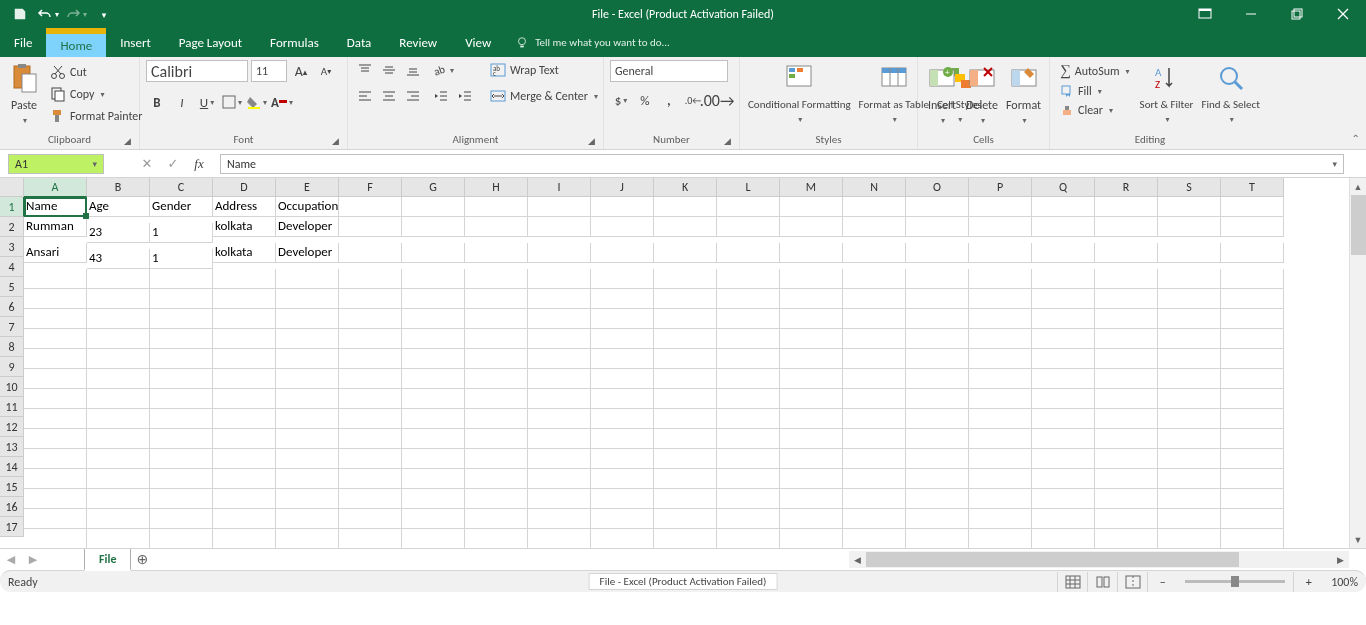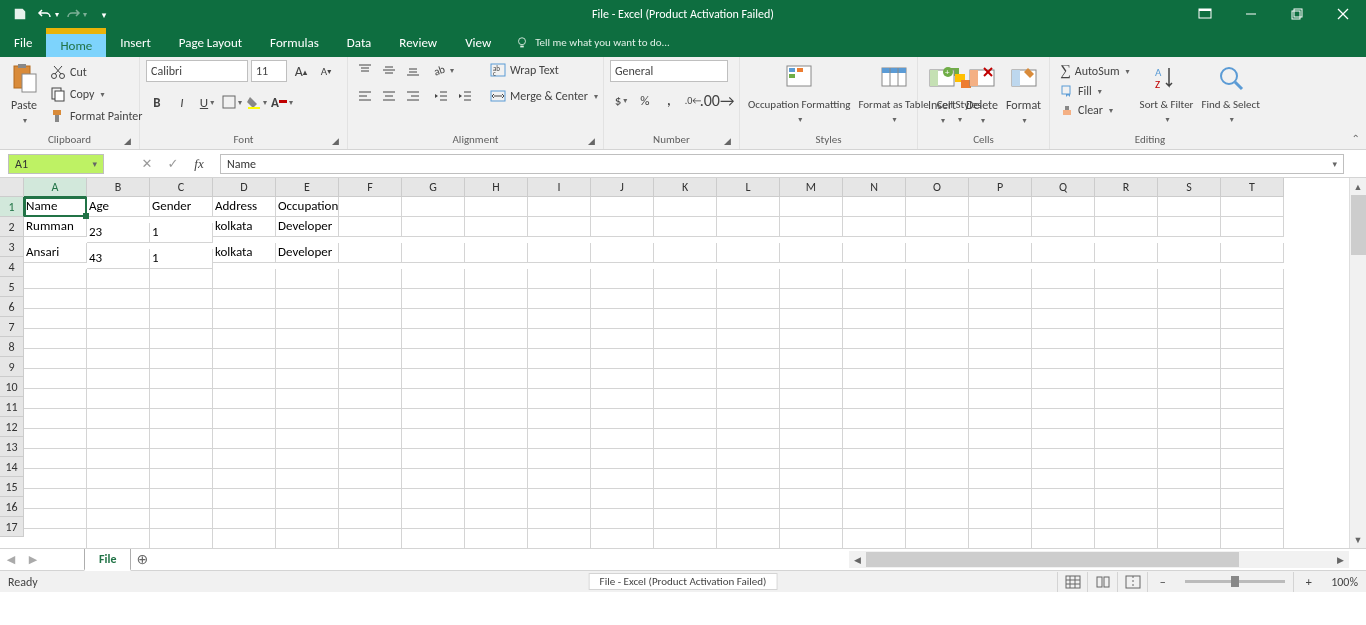--- a/index.html
+++ b/index.html
@@ -27,21 +27,21 @@
 
 .ribbon { background: #f1f1f1; border-bottom: 1px solid #d4d4d4; height: 93px; display: flex; position: relative; }
 .group { border-right: 1px solid #e2e2e2; padding: 3px 6px 0; display: flex; flex-direction: column; }
 .group-body { flex: 1; display: flex; align-items: flex-start; gap: 4px; }
 .group-label { text-align: center; font-size: 11px; color: #5f5f5f; padding: 2px 0 3px; position: relative; }
 .dlg { position: absolute; right: 2px; bottom: 3px; font-size: 9px; color: #666; }
 .rbtn { display: flex; align-items: center; font-size: 12px; color: #444; padding: 2px 4px; gap: 4px; white-space: nowrap; }
 .rbtn.v { flex-direction: column; text-align: center; line-height: 1.2; padding: 2px 2px; }
 .icon-lg { width: 32px; height: 32px; }
 .drop { font-size: 8px; color: #666; margin-left: 2px; }
-.fontname { border: 1px solid #bfbfbf; background: #fff; height: 22px; font-size: 12px; width: 102px; padding: 1px 4px; color: #444;}
+.fontname { border: 1px solid #bfbfbf; background: #fff; height: 22px; font-size: 16px; width: 102px; padding: 1px 4px; color: #444;}
 .fontsize { border: 1px solid #bfbfbf; background: #fff; height: 22px; font-size: 12px; width: 36px; padding: 1px 4px; color: #444;}
 .numfmt { border: 1px solid #bfbfbf; background: #fff; height: 22px; font-size: 12px; width: 118px; padding: 1px 4px; color:#444;}
 .row-icons { display: flex; gap: 3px; margin-top: 4px; }
 .mini { width: 22px; height: 20px; display:flex; align-items:center; justify-content:center; font-size:13px; color:#444;}
 .collapse { position: absolute; right: 6px; bottom: 4px; font-size: 10px; color: #666; }
 
 
 .boxbar { height: 28px; border-bottom: 1px solid #d4d4d4; display: flex; align-items: center; background: #fff; }
 .namebox { width: 96px; height: 20px; border: 1px solid #bfbfbf; background: #bef264; margin: 0 4px 0 8px; display:flex; align-items:center; padding: 0 6px; font-size: 12px; color:#333; }
 .namebox .d { margin-left: auto; font-size: 9px; color:#666; }
@@ -74,21 +74,21 @@
 .sheetbar { height: 22px; background:#fff; border-top:1px solid #d4d4d4; display:flex; align-items:center; position: relative;}
 .sheet-nav { width: 22px; height:22px; display:flex; align-items:center; justify-content:center; color:#aaa; font-size:11px;}
 .sheet-tab { height:22px; padding: 0 14px; border:1px solid #aeaeae; border-top:none; background:#fff; font-size:12px; display:flex; align-items:center; font-weight:600; color:#217346; border-bottom: 2px solid #fff; margin-bottom:-1px;}
 .sheet-add { width:22px; text-align:center; color:#666; font-size:14px;}
 .hscroll { position:absolute; right: 17px; height: 17px; bottom: 2px; width: 500px; background:#f1f1f1; display:flex;}
 .hscroll-btn { width:17px; text-align:center; font-size:9px; color:#666; line-height:17px;}
 .hscroll-track { flex:1; position:relative;}
 .hscroll-thumb { position:absolute; left:0; width:80%; top:1px; height:15px; background:#cdcdcd;}
 
 
-.statusbar { height: 22px; background:#f1f1f1; border-top:1px solid #d4d4d4; display:flex; align-items:center; font-size:12px; color:#444; padding: 0 8px;}
+.statusbar { height: 22px; background:#f1f1f1; border-top:1px solid #d4d4d4; display:flex; align-items:center; font-size:12px; color:#444; padding: 0 8px; border-radius: 11px;}
 .status-center { position:absolute; left:50%; transform:translateX(-50%); background:#fff; border:1px solid #d4d4d4; padding: 1px 10px; font-size:11px;}
 .status-right { margin-left:auto; display:flex; align-items:center; gap: 0;}
 .view-btn { width:30px; height:20px; display:flex; align-items:center; justify-content:center; border-left:1px solid #d4d4d4;}
 .zoom-slider { width: 100px; height:3px; background:#bbb; margin: 0 8px; position:relative;}
 .zoom-slider::after { content:''; position:absolute; left:50%; top:-4px; width:8px; height:11px; background:#888; transform:translateX(-50%);}
 svg { display:block; }
 </style>
 </head>
 <body>
 
@@ -369,21 +369,21 @@
 
   <div class="group" style="width:178px">
     <div class="group-body">
       <div class="rbtn v">
           <svg class="icon-lg" viewBox="0 0 32 32">
             <rect x="4" y="4" width="24" height="20" fill="#fff" stroke="#888"></rect>
             <rect x="6" y="6" width="6" height="4" fill="#5b9bd5"></rect>
             <rect x="14" y="6" width="6" height="4" fill="#ed7d31"></rect>
             <rect x="6" y="12" width="6" height="4" fill="#70ad47"></rect>
           </svg>
-          <span style="font-size:11px"><span>Occupation Formatting</span></span>
+          <span style="font-size:11px"><span>Conditional Formatting</span></span>
           <span class="drop">▾</span>
         </div>
       <div class="rbtn v">
           <svg class="icon-lg" viewBox="0 0 32 32">
             <rect x="4" y="6" width="24" height="18" fill="#fff" stroke="#888"></rect>
             <rect x="4" y="6" width="24" height="5" fill="#5b9bd5"></rect>
             <line x1="12" y1="6" x2="12" y2="24" stroke="#888"></line>
             <line x1="20" y1="6" x2="20" y2="24" stroke="#888"></line>
           </svg>
           <span style="font-size:11px"><span>Format as Table</span></span>

